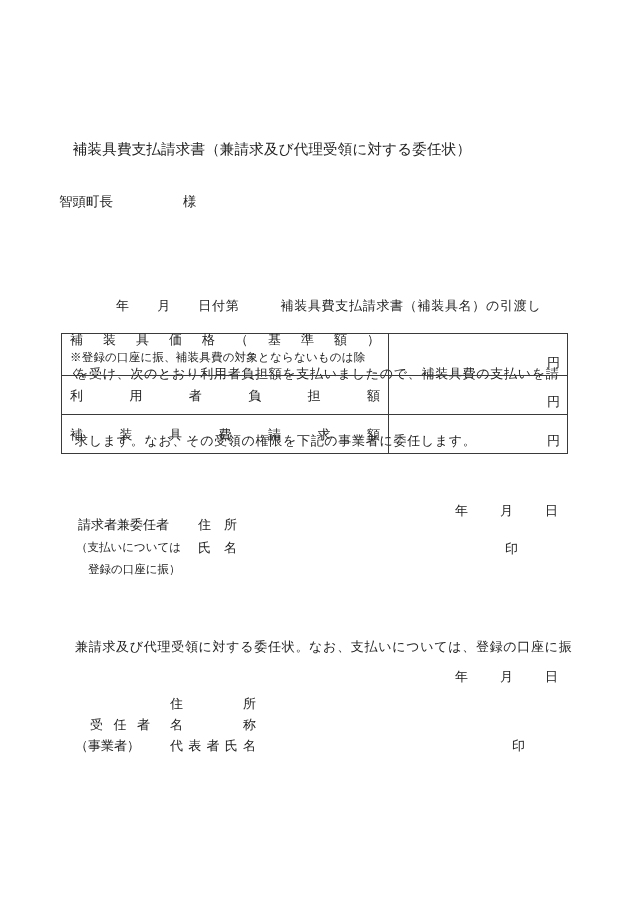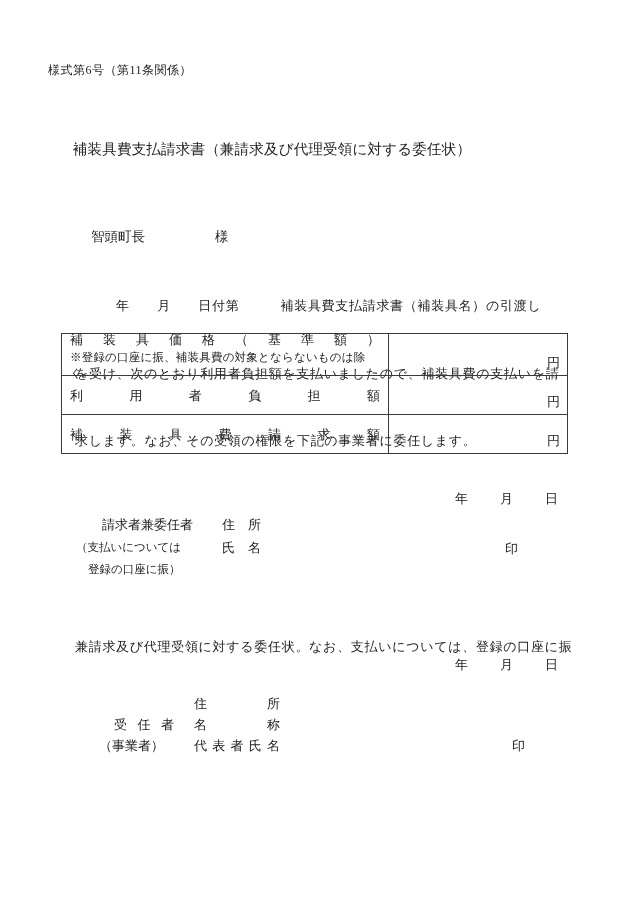--- a/index.html
+++ b/index.html
@@ -7,64 +7,63 @@
     position:relative;
     width:630px;height:903px;
     background:#fff;
     font-family:"Liberation Serif","DejaVu Serif",serif;
     color:#222;
     overflow:hidden;
   }
   .abs{position:absolute;white-space:pre;}
   .form-number{left:48px;top:62px;font-size:12px;letter-spacing:0.5px;}
   .doc-title{left:0;top:140px;width:544px;text-align:center;font-size:14.5px;letter-spacing:0.2px;}
-  .addressee{left:91px;top:193px;font-size:13.5px;margin-top:35px;}
+  .addressee{left:59px;top:193px;font-size:13.5px;}
   .addressee .honorific{margin-left:70px;}
   .para{position:absolute;left:75px;width:484px;font-size:13px;letter-spacing:0.7px;line-height:22.5px;white-space:pre;}
   .para-1{top:250px;}
   .para-2{top:592px;line-height:22px;}
 
   
   .fee-table{position:absolute;left:61px;top:333px;width:507px;border:1px solid #3a3a3a;box-sizing:border-box;}
   .fee-row{display:flex;}
   .fee-row + .fee-row{border-top:1px solid #3a3a3a;}
   .cell-l{width:327px;border-right:1px solid #3a3a3a;box-sizing:border-box;padding:3px 8px 2px;display:flex;flex-direction:column;justify-content:center;}
   .cell-r{flex:1;display:flex;align-items:flex-end;justify-content:flex-end;padding:2px 7px 3px;box-sizing:border-box;font-size:13px;}
   .row-1{height:41px;}
   .row-2,.row-3{height:38px;}
   .dist{display:flex;justify-content:space-between;}
   .cell-l .dist{font-size:13px;line-height:19px;}
   .cell-note{font-size:11.5px;line-height:16px;letter-spacing:0.2px;}
 
-  .date-line{left:455px;font-size:13px;letter-spacing:2px;}
+  .date-line{left:455px;font-size:13px;letter-spacing:2px;margin-top:12px;}
   .date-1{top:490px;}
   .date-2{top:656px;}
 
-  .sig-label{font-size:13px;margin-left:24px;}
+  .sig-label{font-size:13px;}
   .sig-note{font-size:11.5px;}
   .claimant-role{left:78px;top:516px;}
   .claimant-addr{left:198px;top:516px;}
   .claimant-name{left:198px;top:539px;}
   .claimant-note1{left:76px;top:540px;}
   .claimant-note2{left:88px;top:562px;}
   .seal-1{left:505px;top:540px;font-size:13px;}
 
   .trustee-addr{left:170px;top:695px;width:86px;}
   .trustee-role{left:90px;top:716px;width:60px;}
   .trustee-name{left:170px;top:716px;width:86px;}
   .trustee-note{left:75px;top:737px;}
   .trustee-rep{left:170px;top:737px;width:86px;}
   .seal-2{left:512px;top:737px;font-size:13px;}
 </style>
 </head>
 <body>
 
 <div class="page">
 
-  <div class="abs form-number">様式第6号（第11条関係）</div>
 
   <div class="abs doc-title">補装具費支払請求書（兼請求及び代理受領に対する委任状）</div>
 
   <div class="abs addressee"><span>智頭町長</span><span class="honorific">様</span></div>
 
   <div class="para para-1">
     <div>　　　年　　月　　日付第　　　補装具費支払請求書（補装具名）の引渡し</div>
     <div>を受け、次のとおり利用者負担額を支払いましたので、補装具費の支払いを請</div>
     <div>求します。なお、その受領の権限を下記の事業者に委任します。</div>
   </div>

